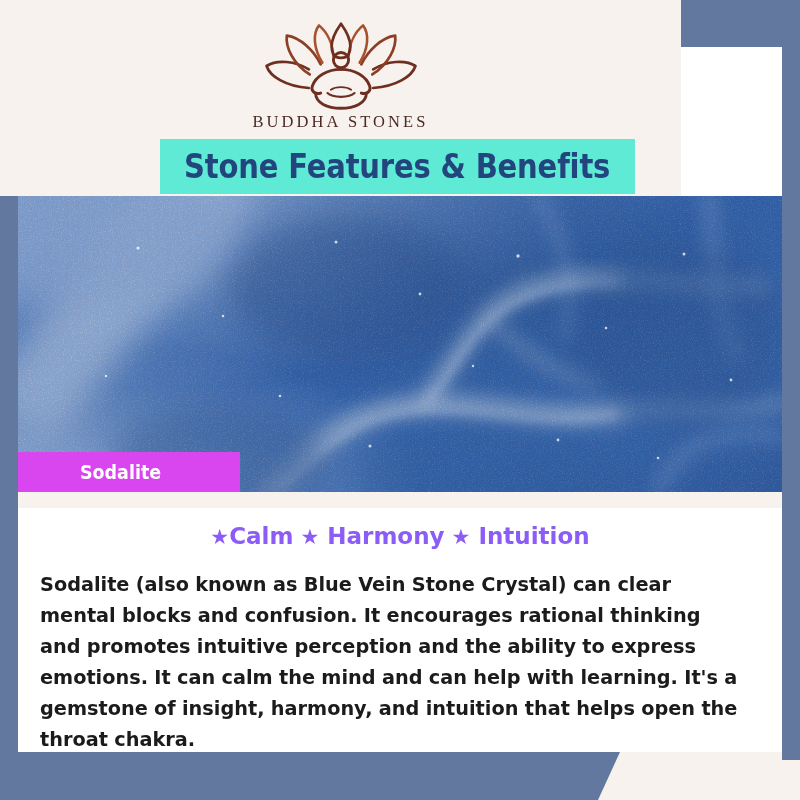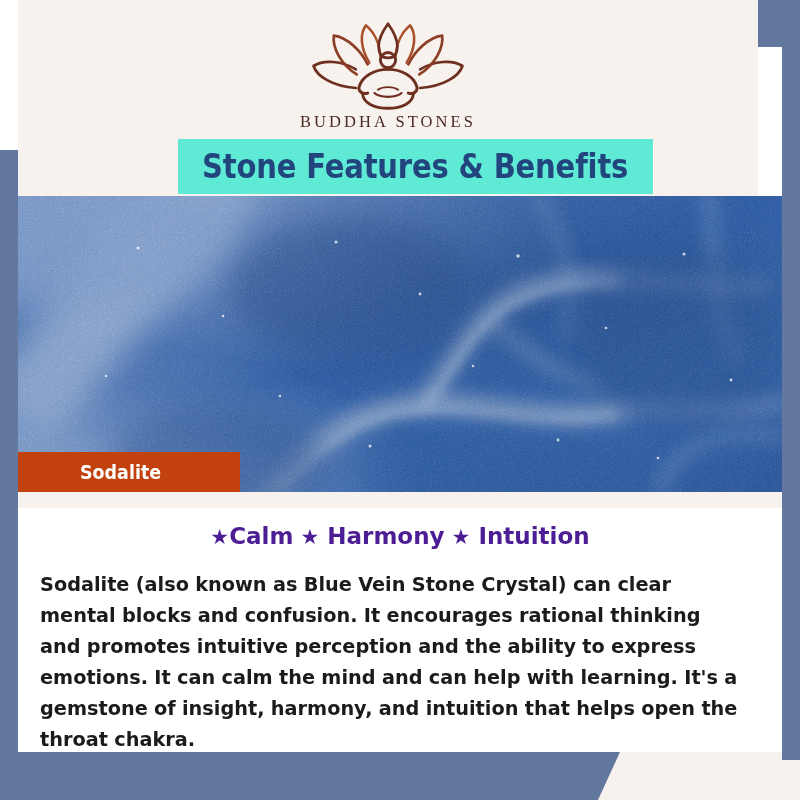--- a/index.html
+++ b/index.html
@@ -50,22 +50,22 @@
     position:absolute;
     left:560px; right:0; bottom:0;
     height:48px;
     background:#f7f2ee;
     z-index:0;
   }
 
   
   .header {
     position:absolute;
-    top:0; left:18px;
-    width:740px; height:196px;
+    top:0; left:0;
+    width:681px; height:196px;
     background:#f7f2ee;
     z-index:2;
   }
   .header-inner {
     position:absolute;
     top:0; left:18px; right:18px; bottom:0;
   }
 
   
   .logo-wrap {
@@ -120,21 +120,21 @@
   }
   .photo svg { display:block; width:100%; height:100%; }
 
   
   .stone-bar {
     position:absolute;
     left:18px;
     top:452px;
     width:222px;
     height:40px;
-    background:#c2410c;
+    background:#d946ef;
     display:flex;
     align-items:center;
     z-index:3;
   }
   .stone-bar-label {
     margin-left:62px;
     color:#ffffff;
     font-family:"DejaVu Sans", sans-serif;
     font-weight:bold;
     font-size:19px;
@@ -161,21 +161,21 @@
     background:#ffffff;
     z-index:2;
   }
 
   .keywords {
     margin-top:15px;
     text-align:center;
     font-family:"DejaVu Sans", sans-serif;
     font-weight:bold;
     font-size:23px;
-    color:#4c1d95;
+    color:#8b5cf6;
     letter-spacing:0px;
     white-space:nowrap;
   }
   .keywords .kw-star { font-size:21px; }
   .keywords .kw-sep  { display:inline-block; width:7px; }
 
   .description {
     margin:20px 22px 0 22px;
     font-family:"DejaVu Sans", sans-serif;
     font-weight:bold;

